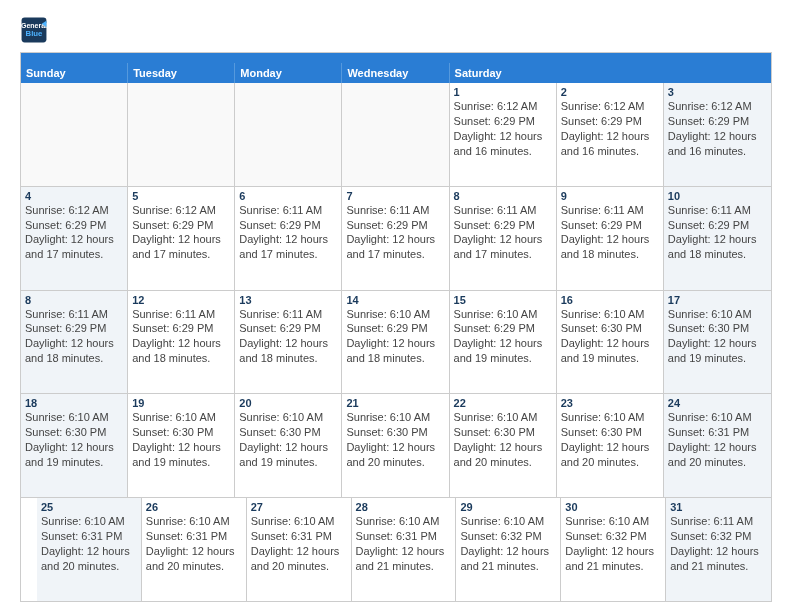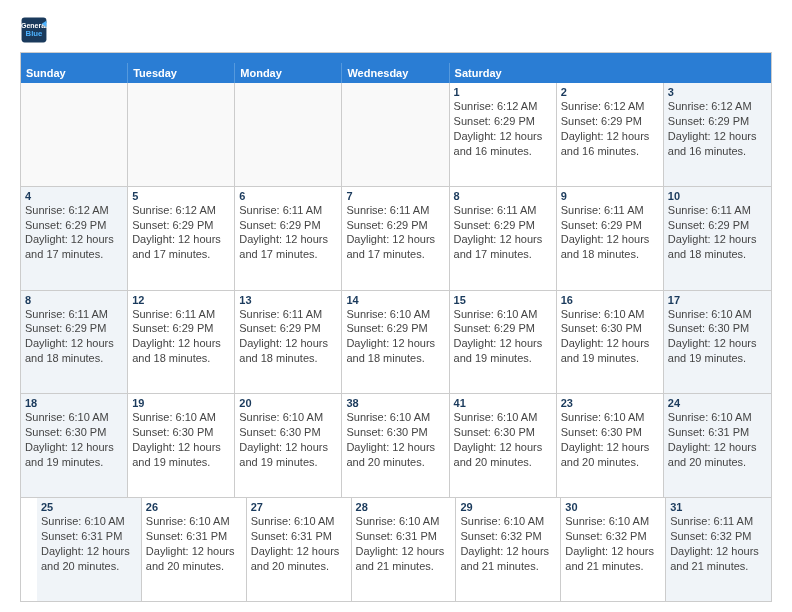--- a/index.html
+++ b/index.html
@@ -276,28 +276,28 @@
 and 19 minutes.</div>
           </div>
           <div class="cal-cell">
             <span class="day-num">20</span>
             <div class="day-info" style="white-space: pre-line;">Sunrise: 6:10 AM
 Sunset: 6:30 PM
 Daylight: 12 hours
 and 19 minutes.</div>
           </div>
           <div class="cal-cell">
-            <span class="day-num">38</span>
-            <div class="day-info" style="white-space: pre-line;">Sunrise: 6:10 AM
-Sunset: 6:30 PM
-Daylight: 12 hours
-and 20 minutes.</div>
-          </div>
-          <div class="cal-cell">
-            <span class="day-num">41</span>
+            <span class="day-num">21</span>
+            <div class="day-info" style="white-space: pre-line;">Sunrise: 6:10 AM
+Sunset: 6:30 PM
+Daylight: 12 hours
+and 20 minutes.</div>
+          </div>
+          <div class="cal-cell">
+            <span class="day-num">22</span>
             <div class="day-info" style="white-space: pre-line;">Sunrise: 6:10 AM
 Sunset: 6:30 PM
 Daylight: 12 hours
 and 20 minutes.</div>
           </div>
           <div class="cal-cell">
             <span class="day-num">23</span>
             <div class="day-info" style="white-space: pre-line;">Sunrise: 6:10 AM
 Sunset: 6:30 PM
 Daylight: 12 hours

